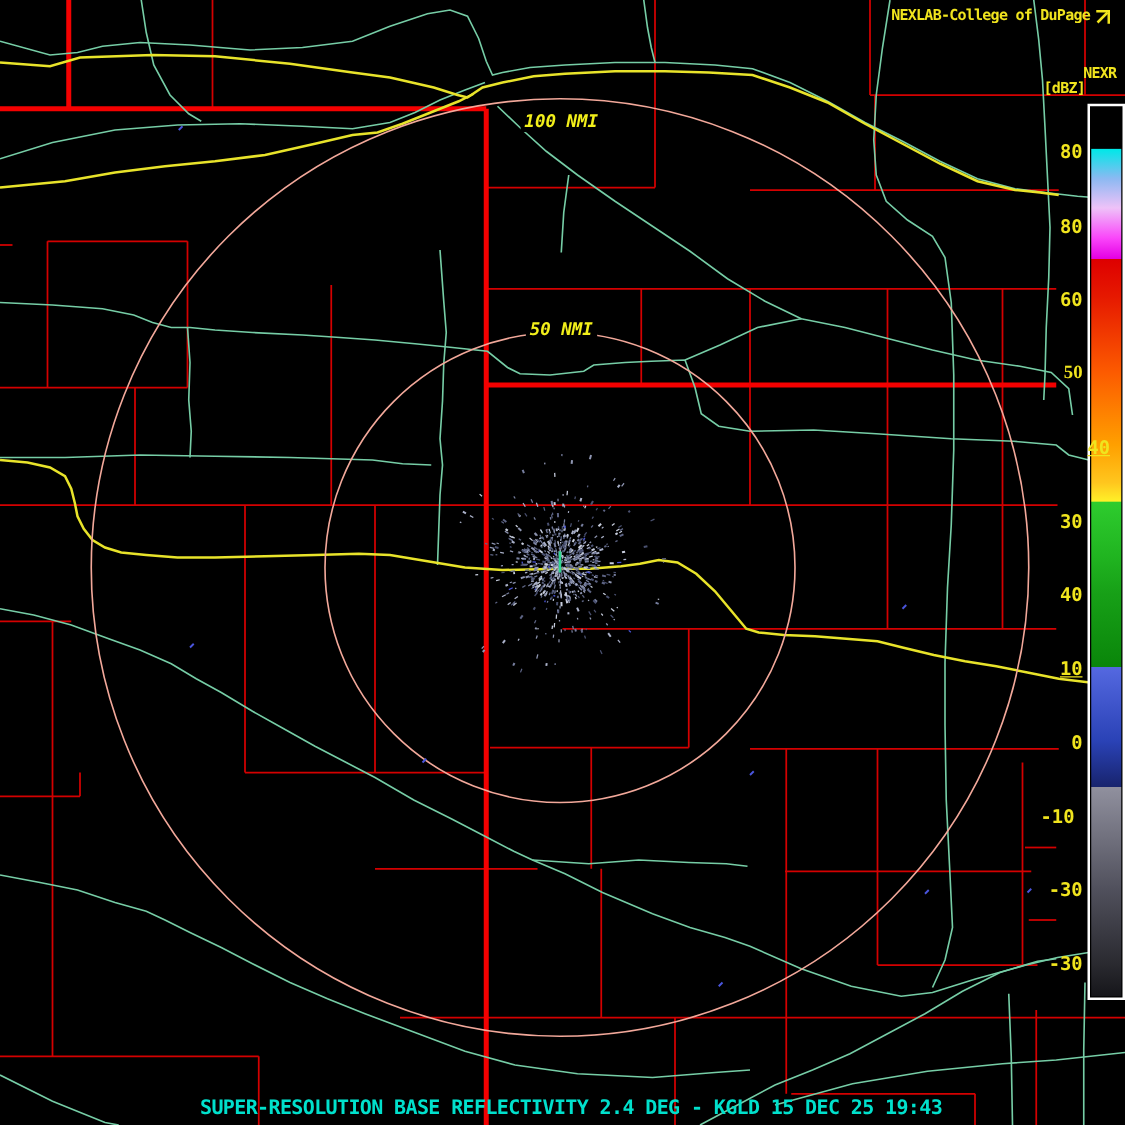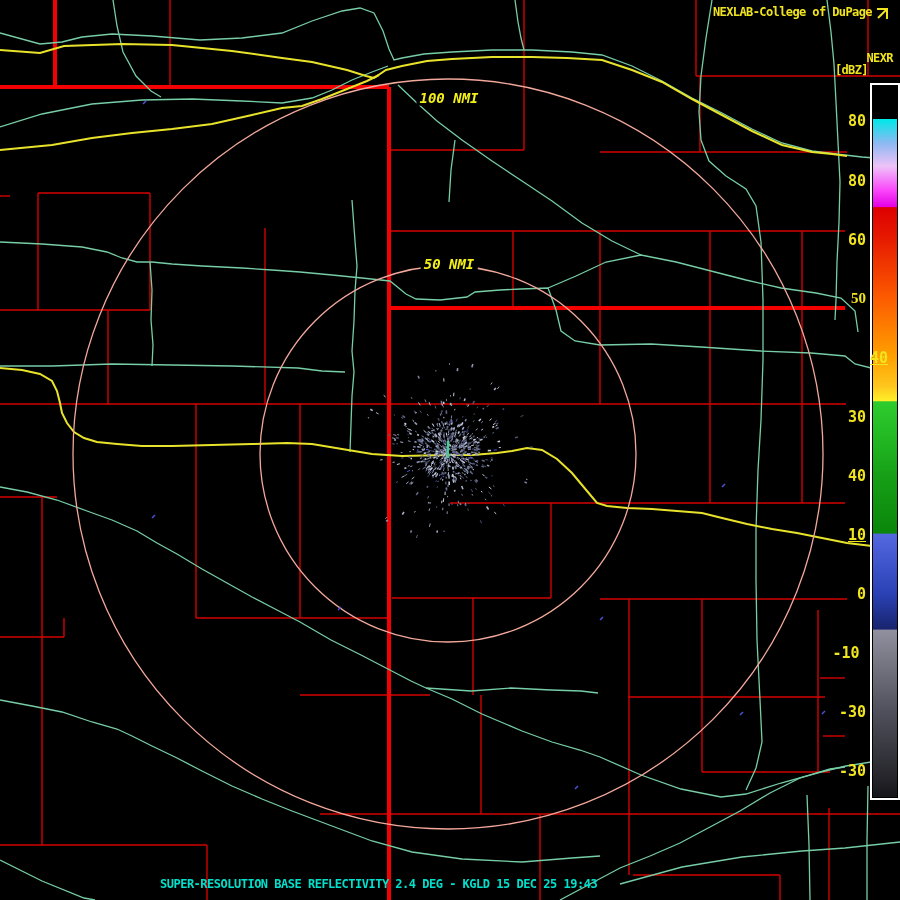--- a/index.html
+++ b/index.html
@@ -1,21 +1,21 @@
 <!DOCTYPE html>
 <html><head>
 <meta charset="utf-8">
 <style>
   html,body{margin:0;padding:0;background:#000;width:900px;height:900px;overflow:hidden}
   #stage{position:relative;width:900px;height:748px;background:#000;
          font-family:"DejaVu Sans Mono","Liberation Mono",monospace}
   #radar-svg{position:absolute;left:0;top:0}
   .txt{position:absolute;white-space:pre;line-height:1.05}
   .hdr{color:#f0e41e;font-size:12px;font-weight:bold;letter-spacing:-0.6px}
-  .footer{color:#00e0cc;font-size:12px;font-weight:bold;letter-spacing:-0.5px}
+  .footer{color:#00e0cc;font-size:16px;font-weight:bold;letter-spacing:-0.5px}
   .ringlab{color:#f2ef1a;font-size:14px;font-weight:bold;font-style:italic;
            background:#000;padding:0 3px;transform:translate(-50%,-50%);letter-spacing:0px}
   .tick{position:absolute;color:#f0e41e;font-size:15px;font-weight:bold;text-align:right;width:40px}
   #link-icon{position:absolute;top:7px;right:11px;width:14px;height:14px}
 </style>
 </head>
 <body>
 
 <div id="stage">
 

